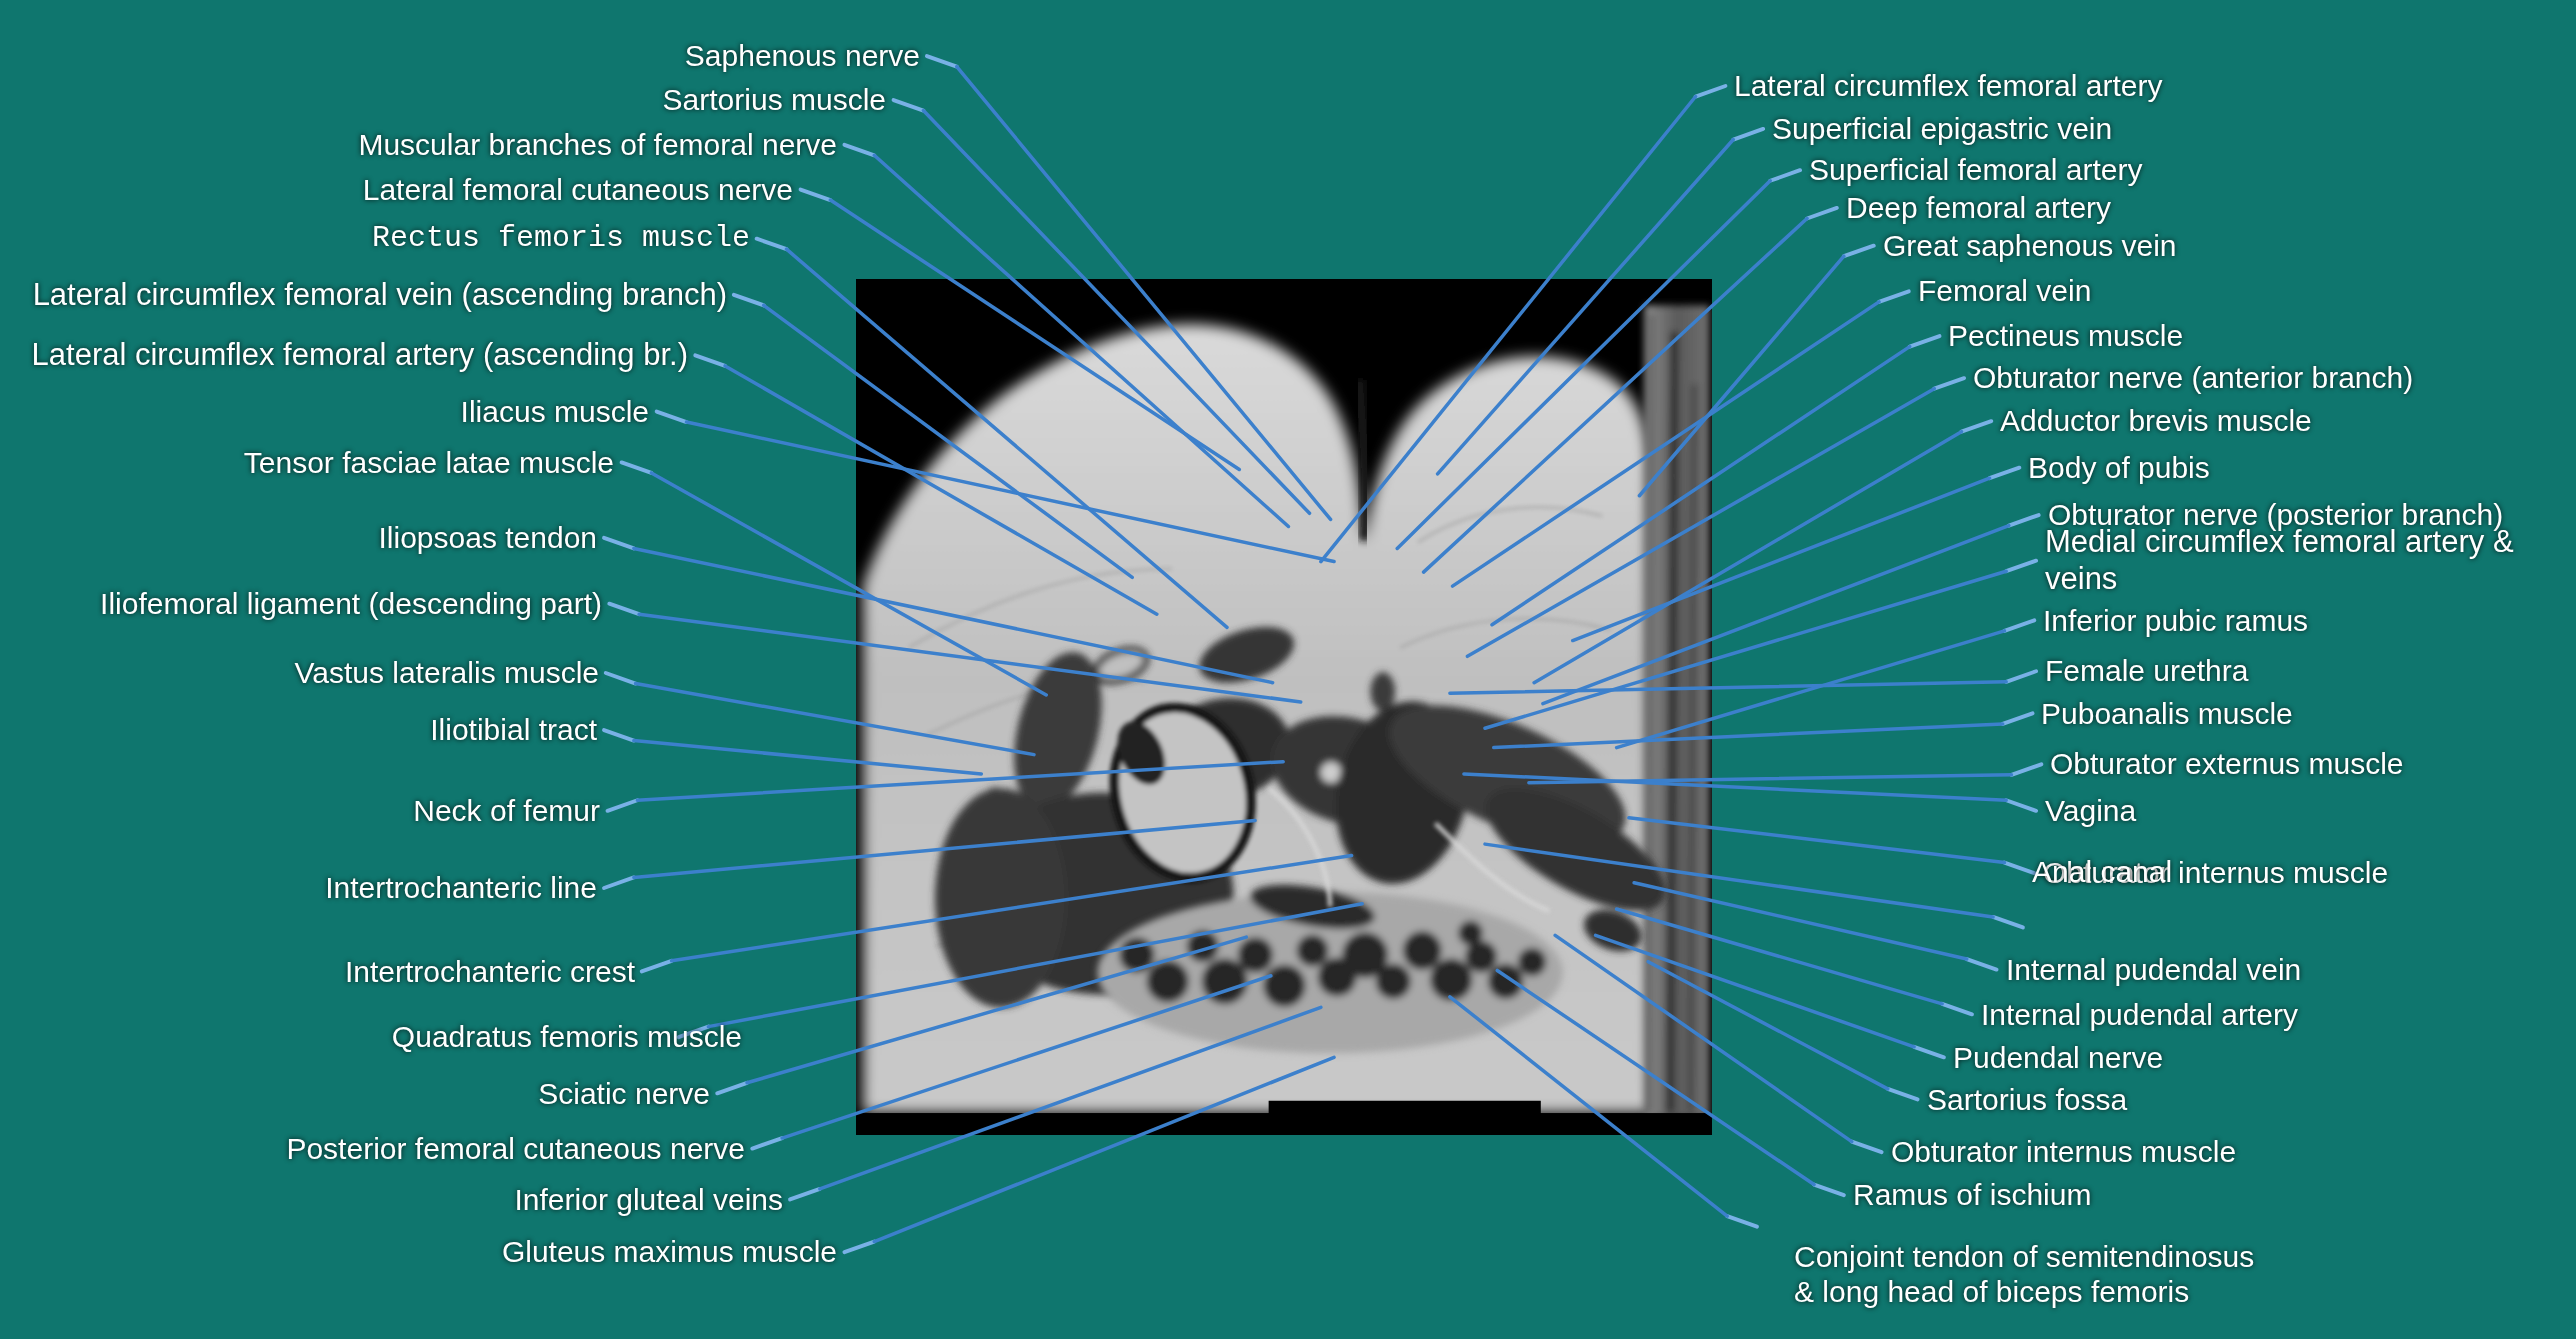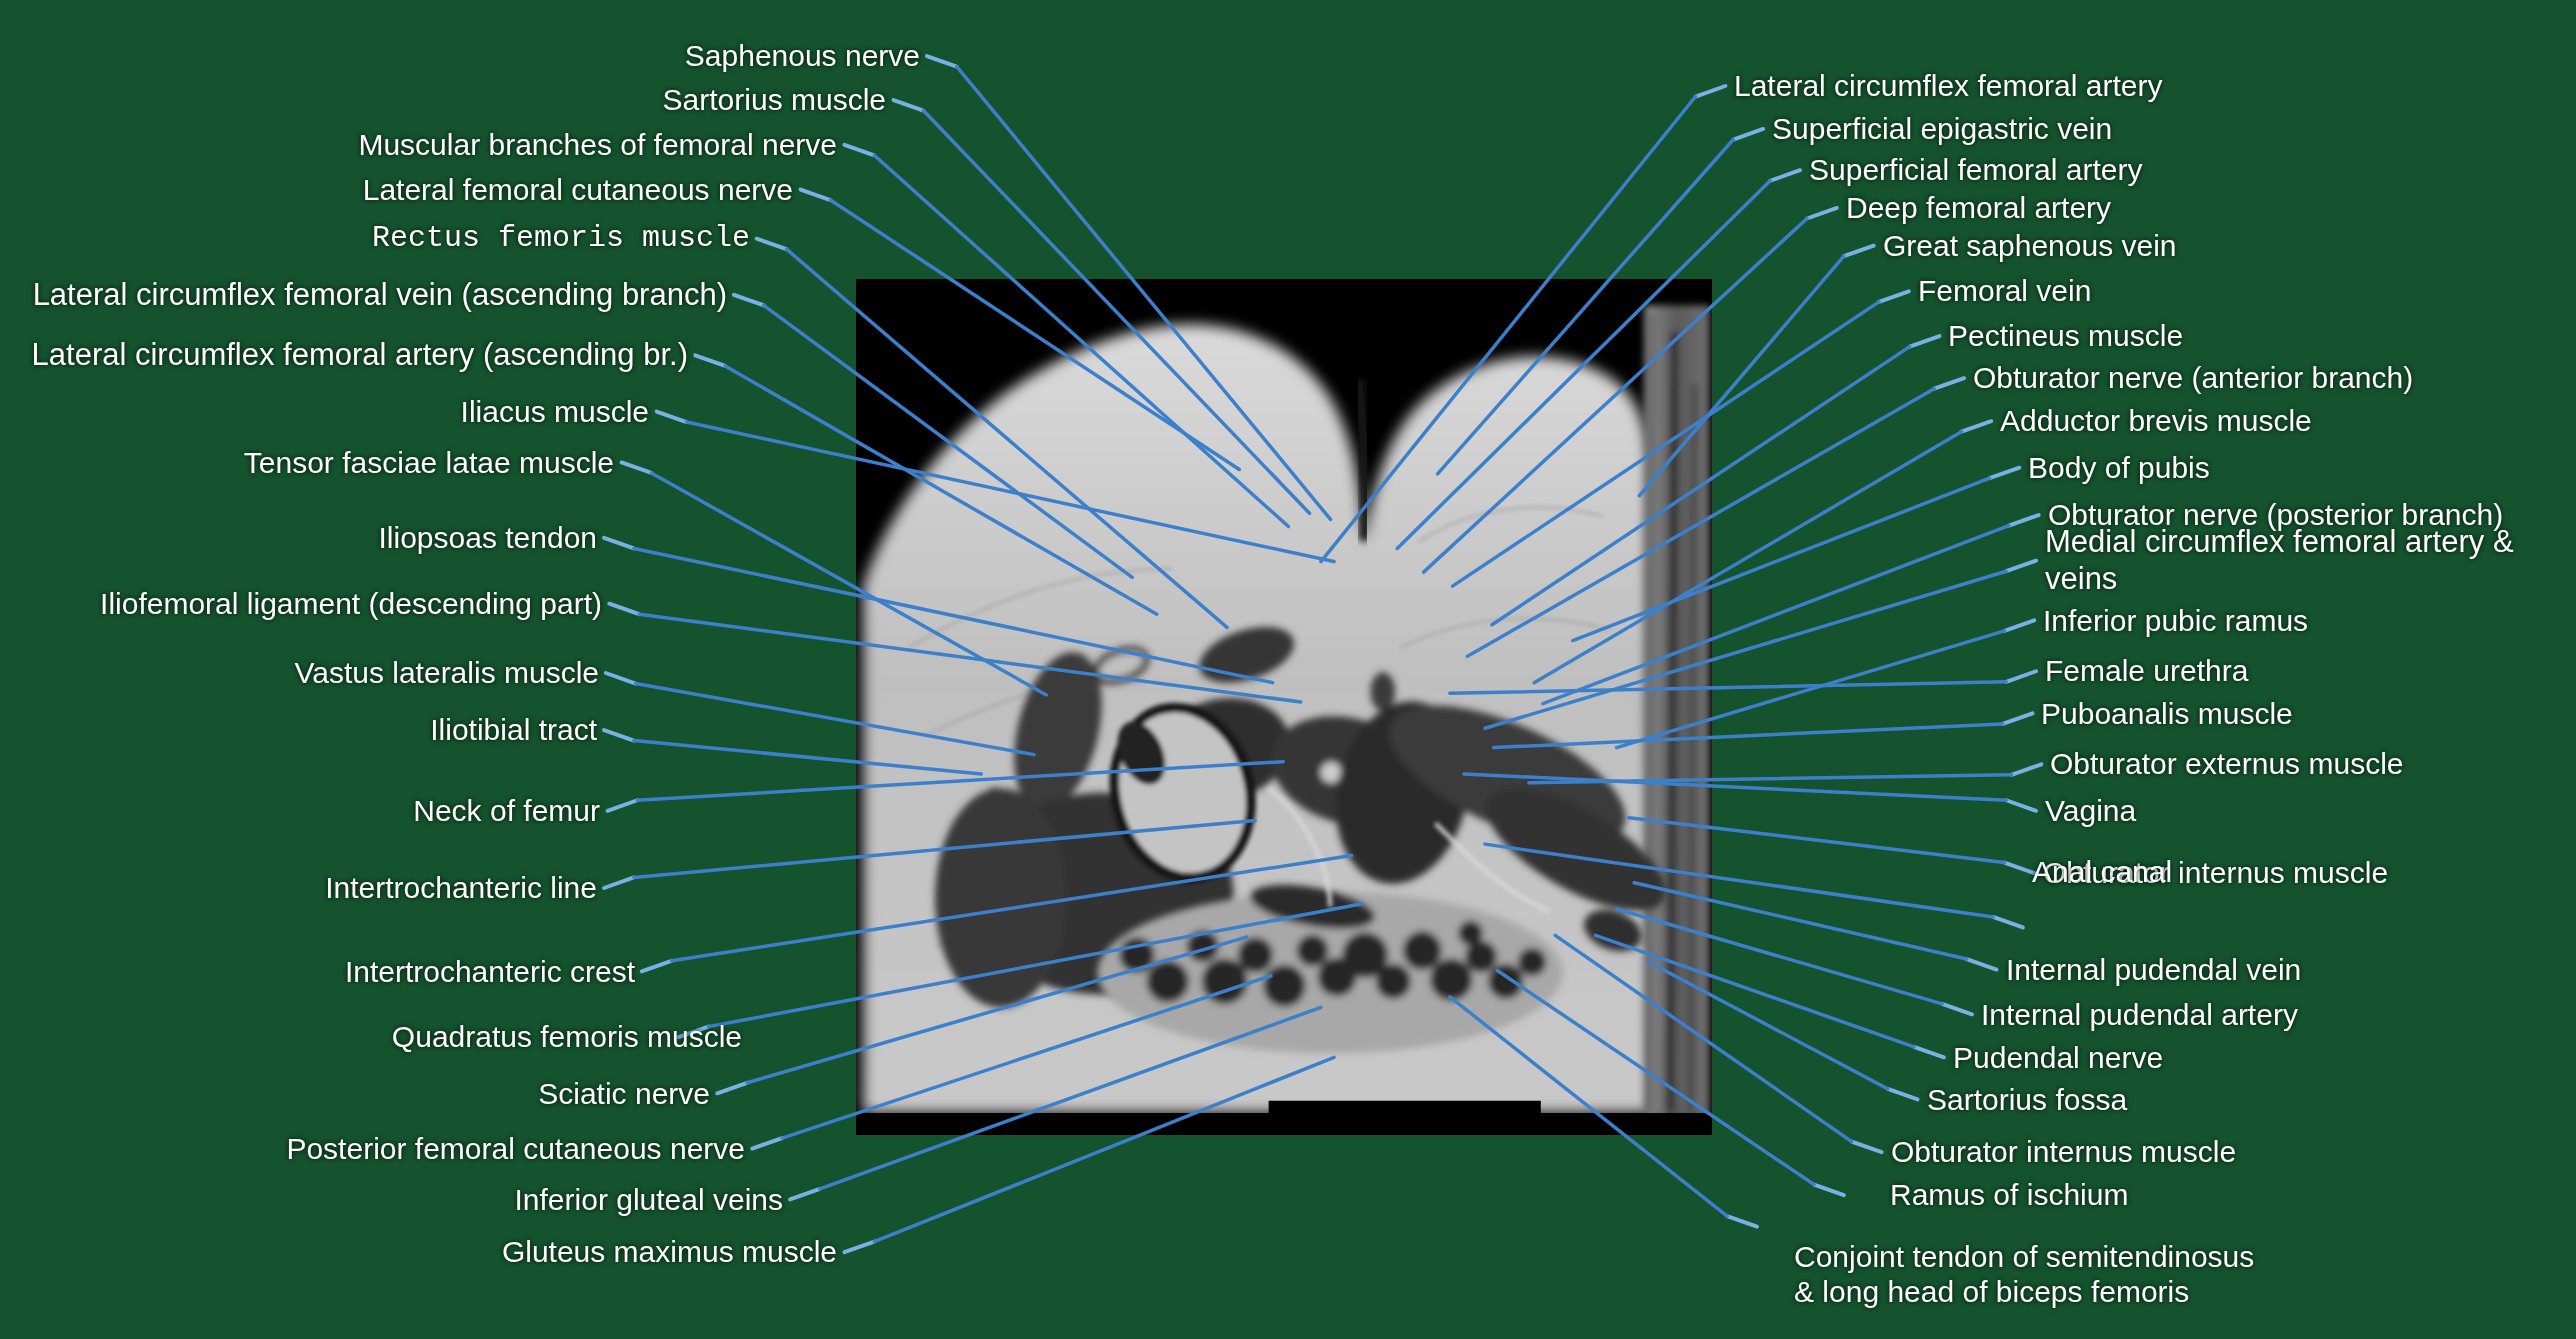--- a/index.html
+++ b/index.html
@@ -1,16 +1,16 @@
 <!DOCTYPE html>
 <html style="--label-color: #ffffff;font-size:14px"><head>
 <meta charset="utf-8">
 <style>
   html,body{margin:0;padding:0;background:#000;}
-  #stage{position:relative;width:2576px;height:1339px;background:#14532d;overflow:hidden;
+  #stage{position:relative;width:2576px;height:1339px;background:#0f766e;overflow:hidden;
          font-family:"Liberation Sans","DejaVu Sans",sans-serif;}
   #mri-wrap{position:absolute;left:856px;top:279px;width:856px;height:856px;}
   #mri-wrap svg{display:block;width:100%;height:100%;}
   #lines-layer{position:absolute;left:0;top:0;width:2576px;height:1339px;pointer-events:none;}
   #labels-layer{position:absolute;left:0;top:0;width:2576px;height:1339px;}
   .anatomy-label{position:absolute;transform:translateY(-50%);color:var(--label-color,#fff);
      font-size:30px;line-height:1.18;white-space:pre-line;
      text-shadow:0 0 5.3px rgba(0,0,0,.9);}
   .anatomy-label.side-left{text-align:right;}
   .anatomy-label.side-right{text-align:left;}
@@ -267,19 +267,19 @@
       <div class="anatomy-label side-right" style="left: 2041px; top: 714px;">Puboanalis muscle</div>
       <div class="anatomy-label side-right" style="left: 2050px; top: 764px;">Obturator externus muscle</div>
       <div class="anatomy-label side-right" style="left: 2045px; top: 811px;">Vagina</div>
       <div class="anatomy-label side-right" style="left: 2043px; top: 873px;">Obturator internus muscle</div>
       <div class="anatomy-label side-right" style="left: 2032px; top: 872px;">Anal canal</div>
       <div class="anatomy-label side-right" style="left: 2006px; top: 970px;">Internal pudendal vein</div>
       <div class="anatomy-label side-right" style="left: 1981px; top: 1015px;">Internal pudendal artery</div>
       <div class="anatomy-label side-right" style="left: 1953px; top: 1058px;">Pudendal nerve</div>
       <div class="anatomy-label side-right" style="left: 1927px; top: 1100px;">Sartorius fossa</div>
       <div class="anatomy-label side-right" style="left: 1891px; top: 1152px;">Obturator internus muscle</div>
-      <div class="anatomy-label side-right" style="left: 1853px; top: 1195px; margin-left: 37px;">Ramus of ischium</div>
+      <div class="anatomy-label side-right" style="left: 1853px; top: 1195px;">Ramus of ischium</div>
       <div class="anatomy-label side-right" style="left: 1794px; top: 1274px;">Conjoint tendon of semitendinosus
 &amp; long head of biceps femoris</div>
     </div>
 
 </div>
 
 
 </body></html>

